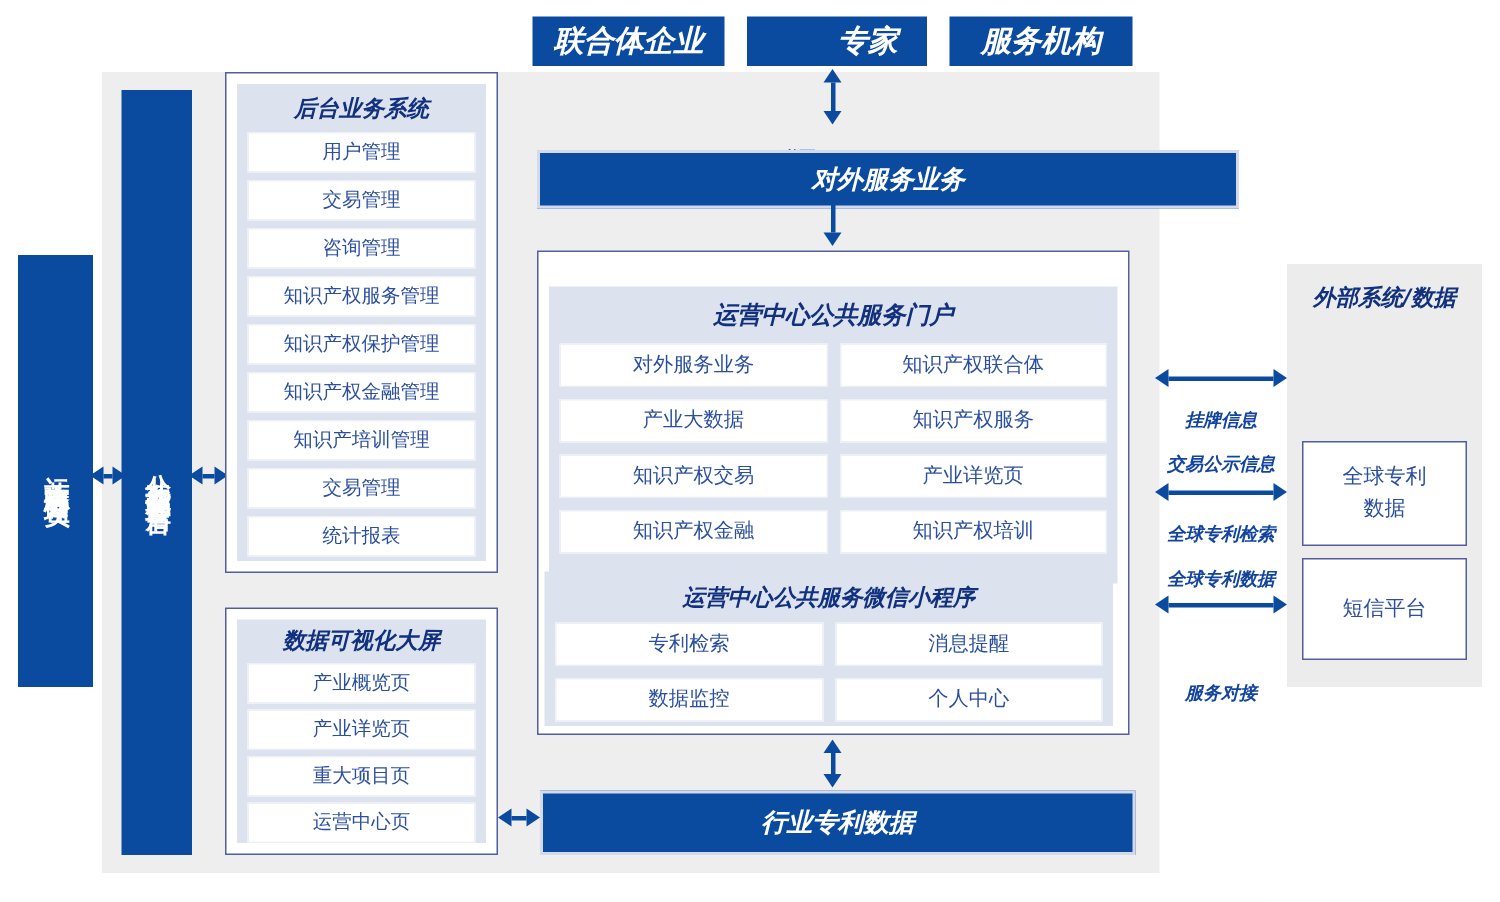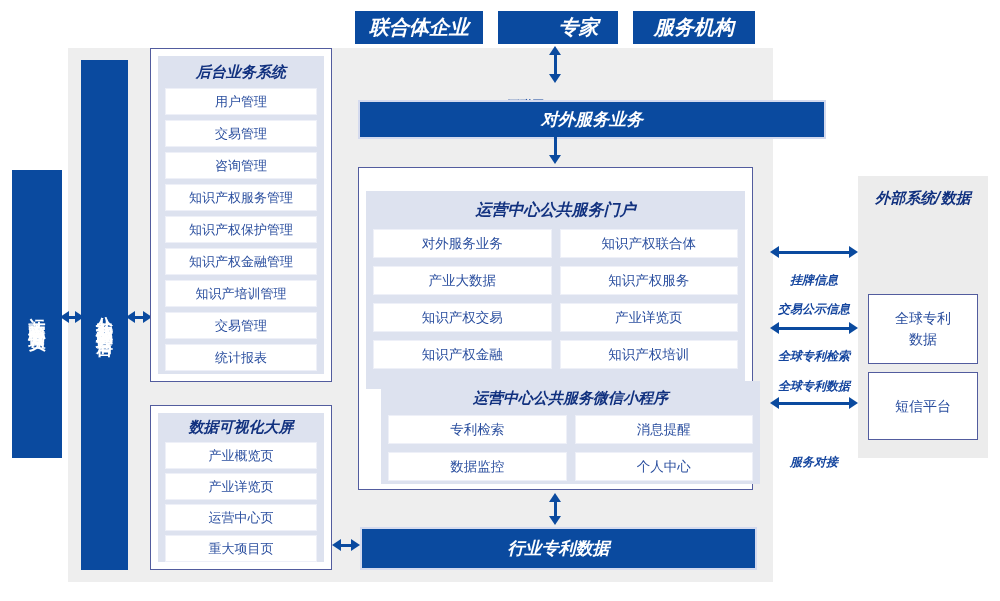--- a/index.html
+++ b/index.html
@@ -126,40 +126,40 @@
       <div class="row">交易管理</div>
       <div class="row">统计报表</div>
     </div>
   </div>
 
   <div class="abs outer" style="left:150px;top:405px;width:182px;height:165px;">
     <div class="panel list" style="position:absolute;left:7px;top:7px;right:7px;bottom:7px;">
       <div class="ptitle" style="padding:5px 0 5px;">数据可视化大屏</div>
       <div class="row" style="margin-bottom:4px;">产业概览页</div>
       <div class="row" style="margin-bottom:4px;">产业详览页</div>
+      <div class="row" style="margin-bottom:4px;">重大项目页</div>
       <div class="row" style="margin-bottom:4px;">运营中心页</div>
-      <div class="row" style="margin-bottom:4px;">重大项目页</div>
     </div>
   </div>
 
   <div class="abs outer" style="left:358px;top:167px;width:395px;height:323px;">
     <div class="panel" style="position:absolute;left:7px;top:23px;width:379px;height:198px;">
       <div class="ptitle portal-title">运营中心公共服务门户</div>
       <div class="grid">
         <div class="row">对外服务业务</div>
         <div class="row">知识产权联合体</div>
         <div class="row">产业大数据</div>
         <div class="row">知识产权服务</div>
         <div class="row">知识产权交易</div>
         <div class="row">产业详览页</div>
         <div class="row">知识产权金融</div>
         <div class="row">知识产权培训</div>
       </div>
     </div>
-    <div class="panel" style="position:absolute;left:22px;top:213px;width:379px;height:103px;">
+    <div class="panel" style="position:absolute;left:4px;top:213px;width:379px;height:103px;">
       <div class="ptitle mini-title">运营中心公共服务微信小程序</div>
       <div class="grid">
         <div class="row">专利检索</div>
         <div class="row">消息提醒</div>
         <div class="row">数据监控</div>
         <div class="row">个人中心</div>
       </div>
     </div>
   </div>
 

